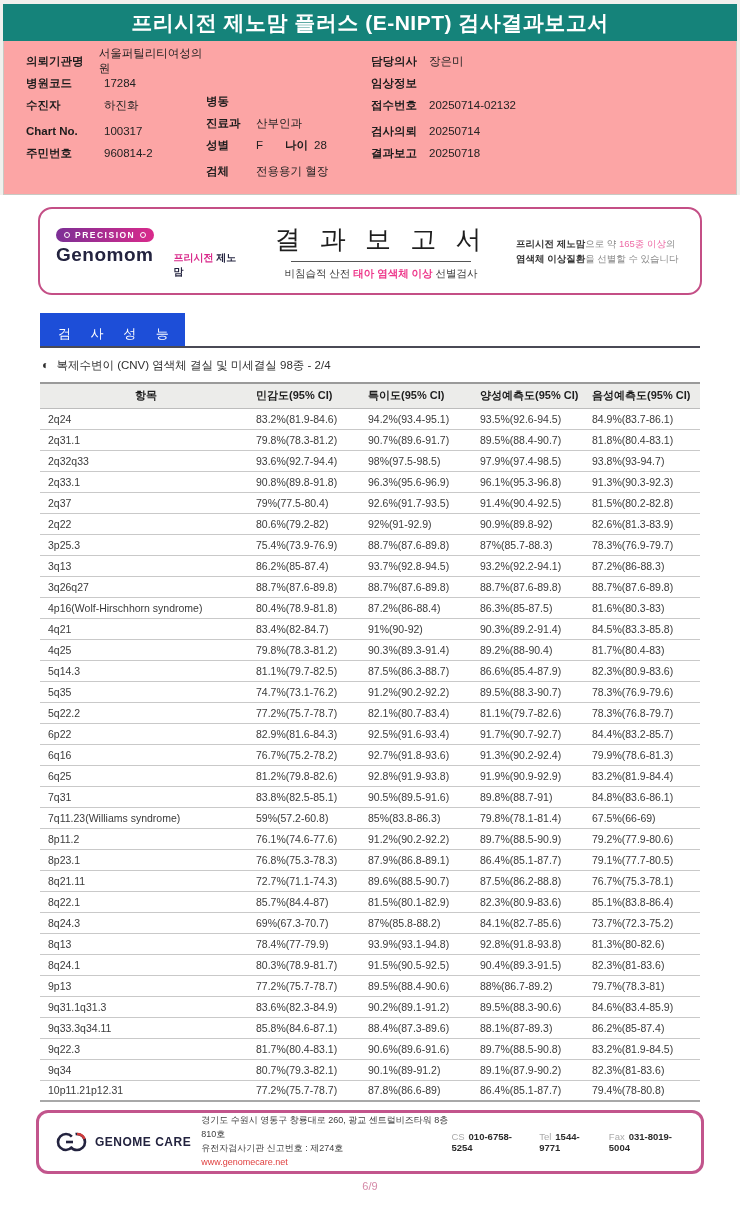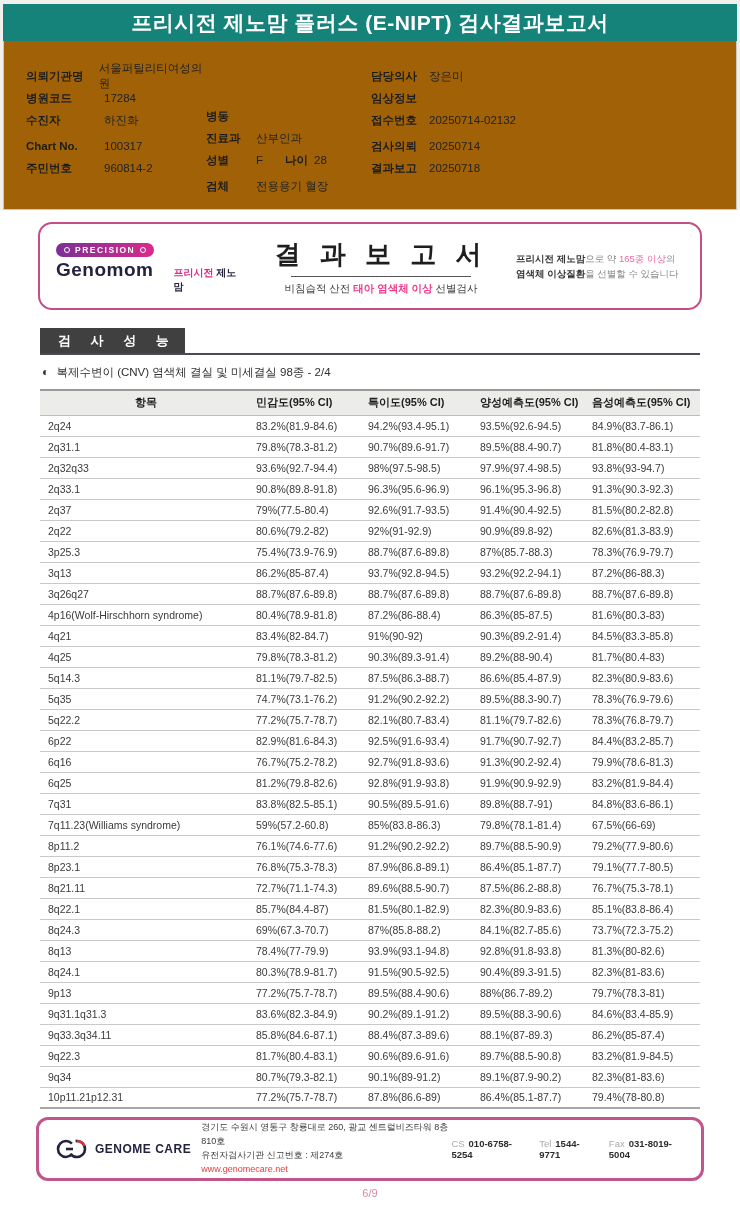--- a/index.html
+++ b/index.html
@@ -3,21 +3,21 @@
 <meta charset="utf-8">
 <style>
   * { margin:0; padding:0; box-sizing:border-box; }
   body { font-family:"Liberation Sans","DejaVu Sans",sans-serif; background:#ffffff; }
   .page { width:740px; height:1208px; background:#ffffff; position:relative; overflow:hidden; }
 
   
   .page-top { background:#f0f0ed; padding:4px 3px 0 3px; }
   .title-bar { background:#15837a; color:#fff; text-align:center; font-size:21px; font-weight:bold;
                height:37px; line-height:37px; letter-spacing:0.5px; }
-  .info-panel { background:#a16207; border:1px solid #c9c9c3; border-top:none; padding:24px 20px 12px 22px;
+  .info-panel { background:#fca5a5; border:1px solid #c9c9c3; border-top:none; padding:9px 20px 12px 22px;
                 display:flex; font-size:11.5px;justify-content:center; }
   .info-col { display:flex; flex-direction:column; }
   .info-col.c1 { width:180px; }
   .info-col.c2 { width:165px;margin-top:40px; }
   .info-col.c3 { flex:1; }
   .info-row { display:flex; height:22px; align-items:center; }
   .info-row.gap { margin-top:4px; }
   .info-label { font-weight:bold; color:#1c1c1c; }
   .c1 .info-label { width:78px; }
   .c2 .info-label { width:50px; }
@@ -32,32 +32,32 @@
   .precision-badge { display:inline-flex; align-items:center; gap:5px; background:linear-gradient(90deg,#7c2f96,#d92a8b);
                      color:#fff; font-size:8.5px; font-weight:bold; letter-spacing:1.5px;
                      border-radius:7px; padding:2px 8px; }
   .badge-dot { width:6px; height:6px; border:1.5px solid #fff; border-radius:50%; display:inline-block; }
   .brand-line { margin-top:2px; display:flex; align-items:baseline; gap:20px; }
   .brand-name { font-size:19px; font-weight:bold; color:#23233f; letter-spacing:0.5px; }
   .brand-kr { font-size:10px; font-weight:bold; }
   .brand-kr .accent { color:#d92a8b; }
   .brand-kr .dark { color:#23233f; }
   .report-center { flex:1; text-align:center; }
-  .report-title { font-size:26px; font-weight:bold; color:#1e1e1e; letter-spacing:6px; }
+  .report-title { font-size:26px; font-weight:normal; color:#1e1e1e; letter-spacing:6px; }
   .report-underline { width:180px; height:1px; background:#555; margin:4px auto 5px auto; }
   .report-sub { font-size:10.5px; color:#3c3c3c; }
   .report-sub .accent { color:#ee3a8c; font-weight:bold; }
   .report-right { width:168px; font-size:9.5px; color:#8a8a8a; line-height:1.6; }
   .report-right .bold { color:#333; font-weight:bold; }
   .report-right .accent { color:#ee6aa5; }
 
   
   .section-head { margin:18px 40px 0 40px; border-bottom:2px solid #4a4a55; line-height:0; }
-  .section-label { display:inline-block; background:#404040; color:#fff; font-weight:bold; font-size:13px;
-                   letter-spacing:8px; padding:6px 8px 6px 18px; line-height:1; }
+  .section-label { display:inline-block; background:#1d4ed8; color:#fff; font-weight:normal; font-size:13px;
+                   letter-spacing:8px; padding:14px 8px 6px 18px; line-height:1; }
   .note-line { margin:10px 42px 0 42px; font-size:11.5px; color:#2e2e2e; }
   .note-icon { font-size:12px; margin-right:4px; }
 
   
   table.perf { margin:9px 40px 0 40px; width:660px; border-collapse:collapse; table-layout:fixed; }
   table.perf th { background:#ececé9; background:#ececea; border-top:2px solid #9a9a9a; border-bottom:1px solid #bdbdbd;
                   font-size:11px; font-weight:bold; color:#1e1e1e; height:25px; text-align:left; padding-left:4px; }
   table.perf th:first-child { width:212px; text-align:center; padding-left:0; }
   table.perf td { font-size:10.5px; color:#3a3a3a; height:21px; border-bottom:1px solid #c9c9c9; padding-left:4px;
                   white-space:nowrap; overflow:hidden; }

